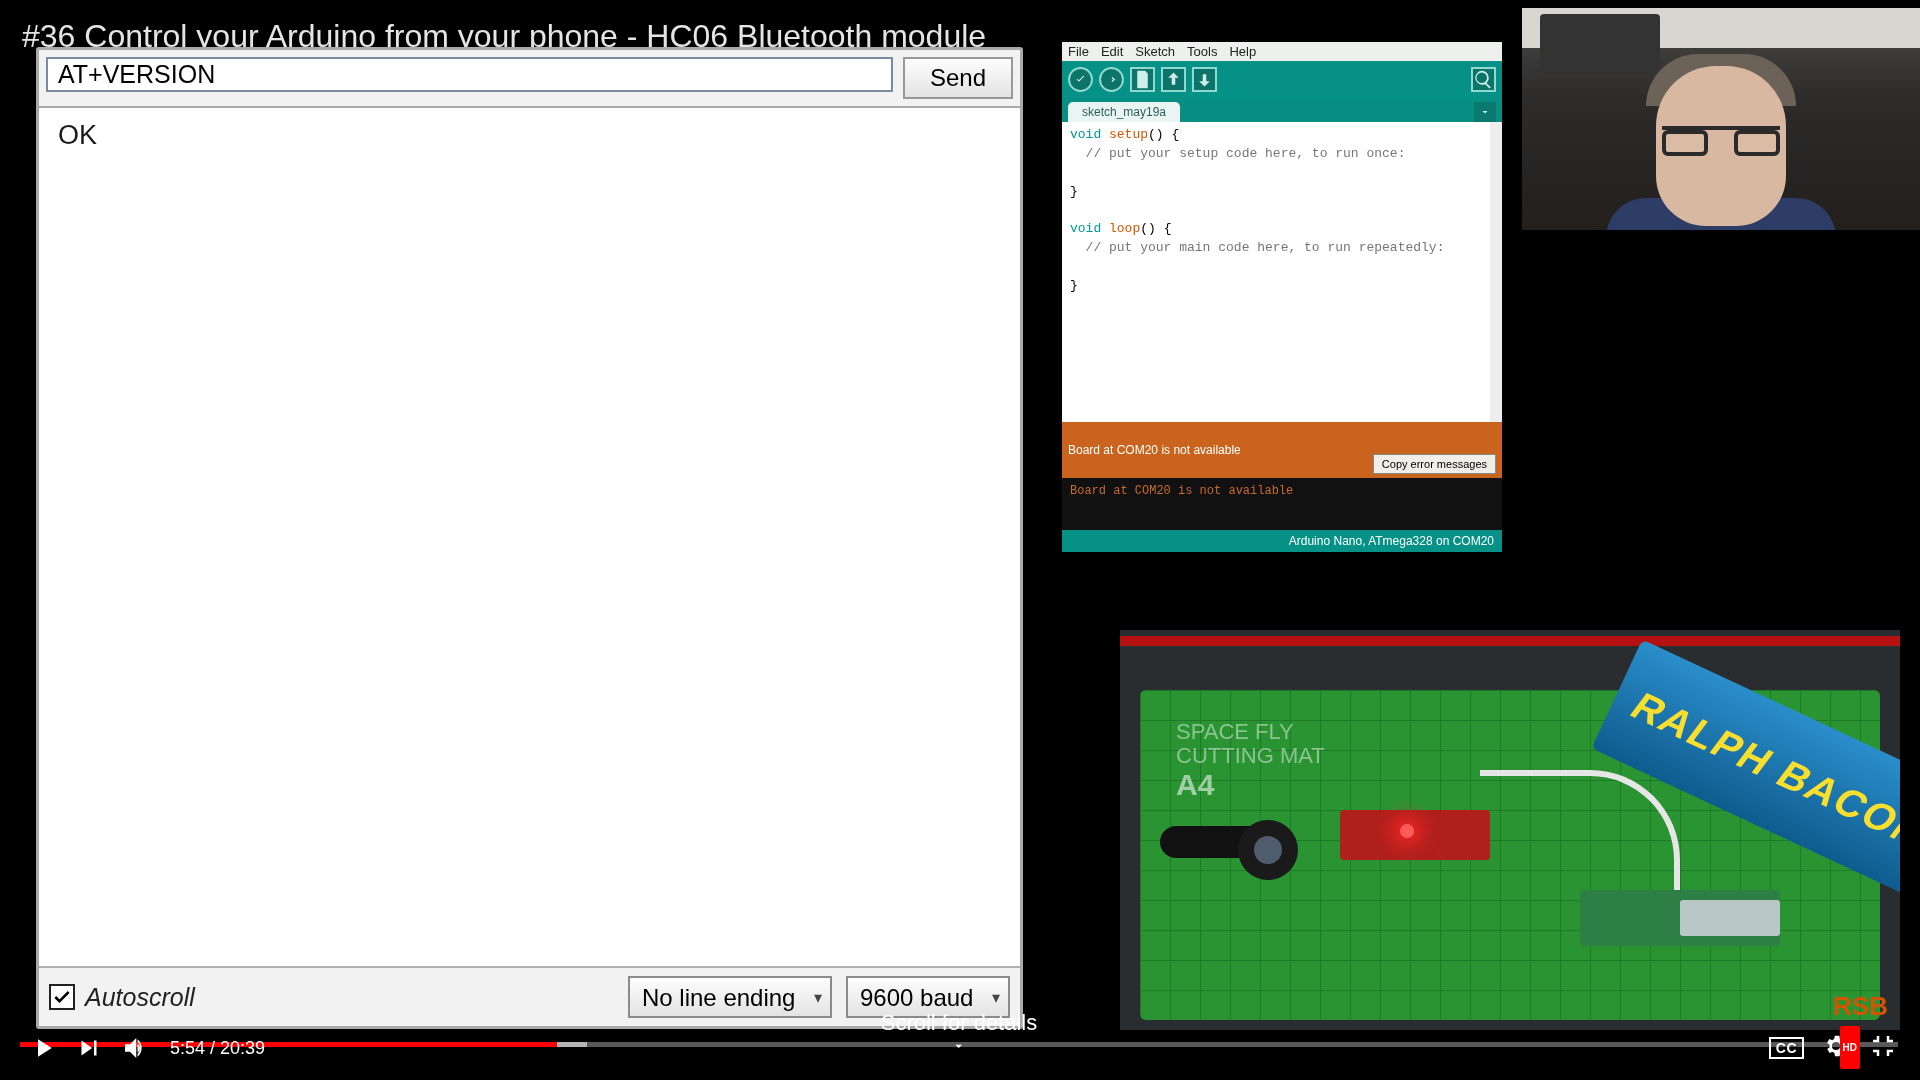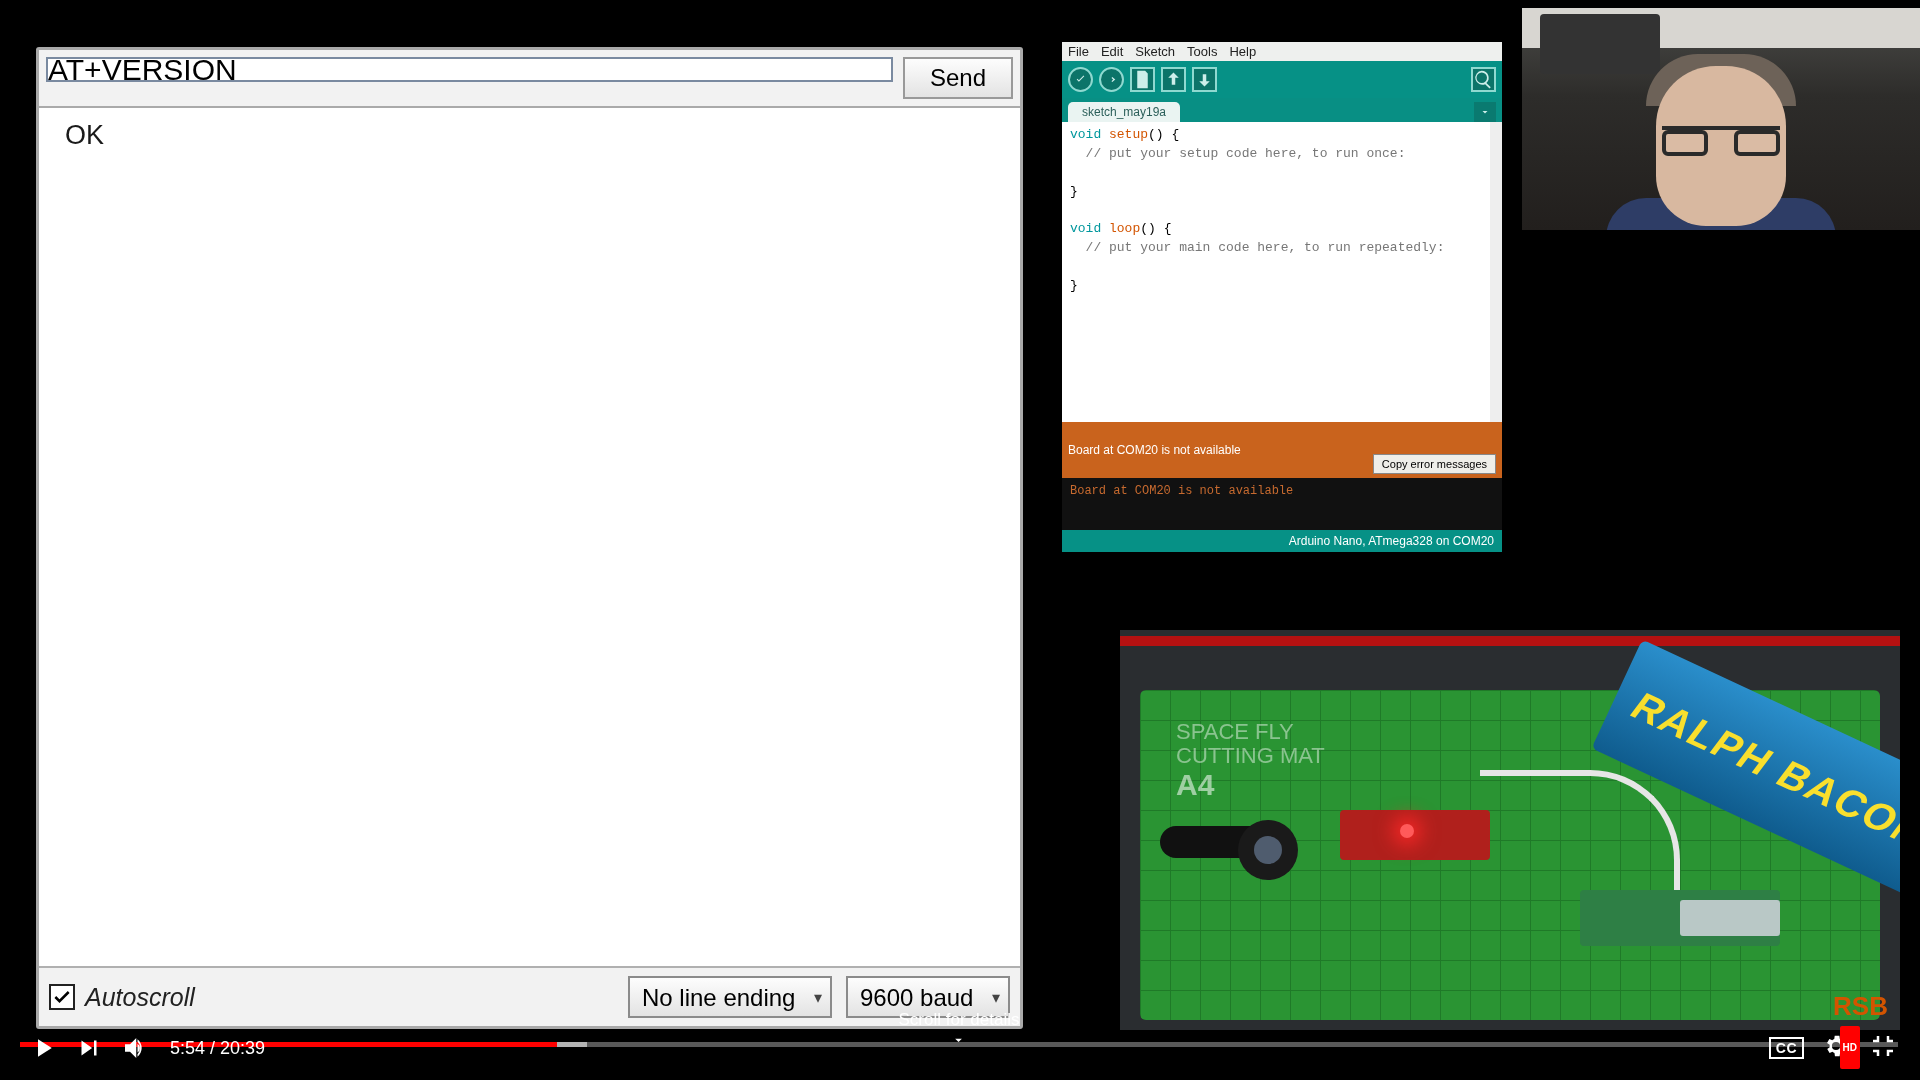--- a/index.html
+++ b/index.html
@@ -21,23 +21,23 @@
   .webcam .wallart { position: absolute; left: 18px; top: 6px; width: 120px; height: 60px; background: #333; border-radius: 4px; }
   .webcam .face { position: absolute; left: 50%; top: 58px; transform: translateX(-50%); width: 130px; height: 160px; background: #d8b8a0; border-radius: 60px 60px 50px 50px; }
   .webcam .hair { position: absolute; left: 50%; transform: translateX(-50%); top: 46px; width: 150px; height: 52px; background: #6d6258; border-radius: 70px 70px 0 0; }
   .webcam .glasses { position: absolute; left: 50%; transform: translateX(-50%); top: 118px; width: 118px; height: 28px; border-top: 4px solid #2a2a2a; display: flex; justify-content: space-between; }
   .webcam .glasses span { width: 46px; height: 26px; border: 4px solid #2a2a2a; border-radius: 6px; background: rgba(255,255,255,.05); }
   .webcam .shirt { position: absolute; left: 50%; transform: translateX(-50%); top: 190px; width: 230px; height: 80px; background: #2e3d66; border-radius: 40px 40px 0 0; }
 
   
   .serial { position: absolute; left: 36px; top: 47px; width: 987px; height: 982px; background: #fff; border: 3px solid #a9a9a9; border-radius: 3px; display: flex; flex-direction: column; }
   .serial-top { display: flex; gap: 10px; padding: 7px; border-bottom: 2px solid #aaa; background: #f2f2f2; }
-  .serial-input { flex: 1; height: 25px; border: 2px solid #7a8aa0; background: #fff; font-size: 30px; padding: 0 0; font-family: sans-serif; }
+  .serial-input { flex: 1; height: 35px; border: 2px solid #7a8aa0; background: #fff; font-size: 25px; padding: 0 10px; font-family: sans-serif; }
   .serial-send { width: 110px; height: 42px; border: 2px solid #999; background: linear-gradient(#fdfdfd,#e3e3e3); font-size: 24px; cursor: pointer; }
-  .serial-out { flex: 1; background: #fff; padding: 12px 26px; font-family: sans-serif; font-size: 27px; color: #1a1a1a; }
+  .serial-out { flex: 1; background: #fff; padding: 12px 19px; font-family: sans-serif; font-size: 27px; color: #1a1a1a; }
   .serial-bottom { display: flex; align-items: center; padding: 8px 10px; gap: 14px; border-top: 2px solid #b0b0b0; background: #f2f2f2; }
   .autoscroll-wrap { display: flex; align-items: center; gap: 10px; }
   .chk { width: 26px; height: 26px; border: 2px solid #222; background: #fff; display: inline-flex; align-items: center; justify-content: center; cursor: pointer; }
   .chk svg { width: 20px; height: 20px; }
   .autoscroll-label { font-size: 25px; color: #222; font-style: italic; }
   .spacer { flex: 1; }
   .dd { height: 42px; border: 2px solid #8b8b8b; background: linear-gradient(#fdfdfd,#e3e3e3); font-size: 24px; padding: 0 34px 0 12px; appearance: none; position: relative; cursor: pointer; }
   .dd-wrap { position: relative; text-decoration: underline; }
   .dd-arrow { position: absolute; right: 10px; top: 50%; transform: translateY(-50%); pointer-events: none; font-size: 16px; color: #444; }
 
@@ -87,33 +87,34 @@
   .bench .stamp { position: absolute; right: 12px; bottom: 8px; font-size: 26px; font-weight: 800; color: #d35400; }
 
   
   .progress { position: absolute; left: 20px; right: 22px; top: 1042px; height: 5px; background: rgba(255,255,255,.35); }
   .progress .played { position: absolute; left: 0; top: 0; bottom: 0; background: #ff0000; }
   .progress .buffered { position: absolute; top: 0; bottom: 0; background: rgba(255,255,255,.55); }
   .controls { position: absolute; left: 20px; right: 22px; bottom: 6px; height: 52px; display: flex; align-items: center; color: #fff; }
   .ctrl { width: 46px; height: 46px; display: flex; align-items: center; justify-content: center; cursor: pointer; }
   .ctrl svg { width: 30px; height: 30px; fill: #fff; }
   .time { font-size: 18px; margin-left: 12px; }
-  .scroll-hint { position: absolute; left: 50%; transform: translateX(-50%); top: -12px; text-align: center; font-size: 17px; color: #fff; }
+  .scroll-hint { position: absolute; left: 50%; transform: translateX(-50%); top: -12px; text-align: center; font-size: 22px; color: #fff; }
   .scroll-hint svg { display: block; margin: 2px auto 0; width: 20px; height: 16px; fill: #fff; }
   .right-controls { margin-left: auto; display: flex; align-items: center; gap: 18px; }
   .cc-box { border: 2px solid #fff; padding: 1px 5px; font-size: 14px; font-weight: 700; letter-spacing: .5px; cursor: pointer; }
   .gear-wrap { position: relative; cursor: pointer; }
   .hd-badge { position: absolute; top: -6px; right: -10px; background: #ff0000; color: #fff; font-size: 10px; font-weight: 700; padding: 16px 3px; border-radius: 2px; }
   .exitfs { cursor: pointer; }
 </style>
 </head>
 <body>
 
 <div class="stage">
 
+  <div class="title-bar">#36 Control your Arduino from your phone - HC06 Bluetooth module</div>
 
   <div class="tr-controls">
     <div class="circ-btn" title="Watch later">
       <svg viewBox="0 0 24 24">
           <path d="M12 2a10 10 0 100 20 10 10 0 000-20zm1 10.6l4 2.3-.9 1.6L11 13V6h2v6.6z"></path>
         </svg>
     </div>
     <div class="circ-btn" title="Share">
       <svg viewBox="0 0 24 24">
           <path d="M14 3v4C7 8 4 13 3 18c2.5-3.5 6-5.1 11-5.1V17l7-7-7-7z"></path>

